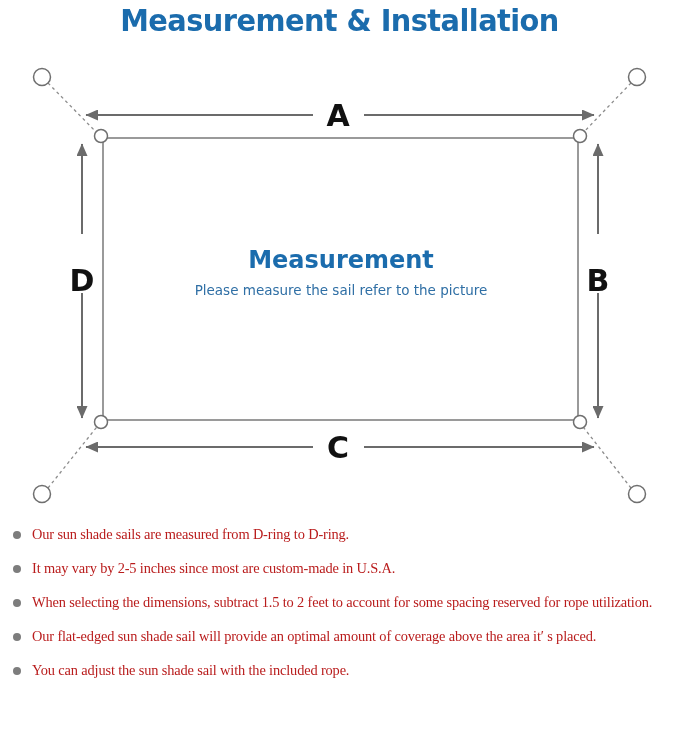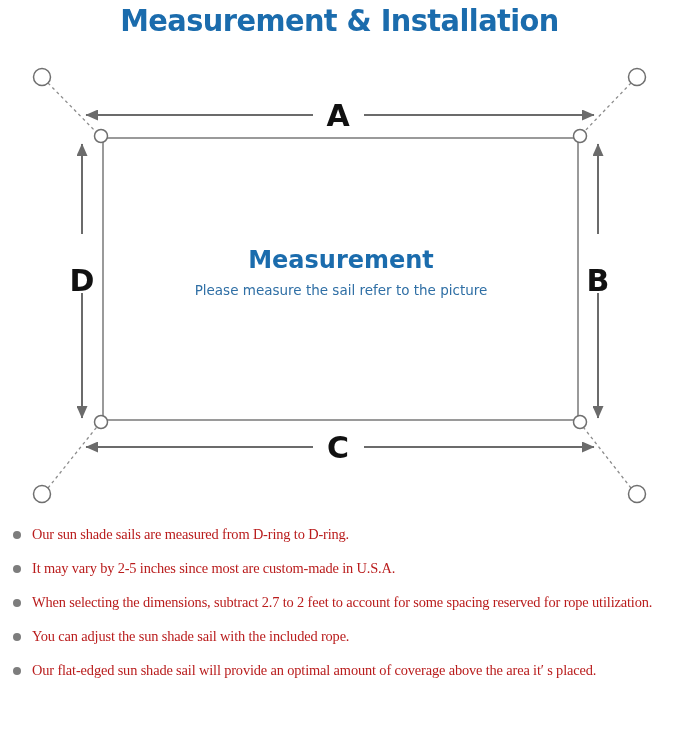--- a/index.html
+++ b/index.html
@@ -170,26 +170,26 @@
     <span class="note-text">Our sun shade sails are measured from D-ring to D-ring.</span>
   </div>
 
   <div class="note-row">
     <span class="note-bullet"></span>
     <span class="note-text">It may vary by 2-5 inches since most are custom-made in U.S.A.</span>
   </div>
 
   <div class="note-row">
     <span class="note-bullet"></span>
-    <span class="note-text">When selecting the dimensions, subtract 2.7 to 2 feet to account for some spacing reserved for rope utilization.</span>
+    <span class="note-text">When selecting the dimensions, subtract 1.5 to 2 feet to account for some spacing reserved for rope utilization.</span>
+  </div>
+
+  <div class="note-row">
+    <span class="note-bullet"></span>
+    <span class="note-text">Our flat-edged sun shade sail will provide an optimal amount of coverage above the area it′ s placed.</span>
   </div>
 
   <div class="note-row">
     <span class="note-bullet"></span>
     <span class="note-text">You can adjust the sun shade sail with the included rope.</span>
   </div>
 
-  <div class="note-row">
-    <span class="note-bullet"></span>
-    <span class="note-text">Our flat-edged sun shade sail will provide an optimal amount of coverage above the area it′ s placed.</span>
-  </div>
-
 </div>
 
 </body></html>

